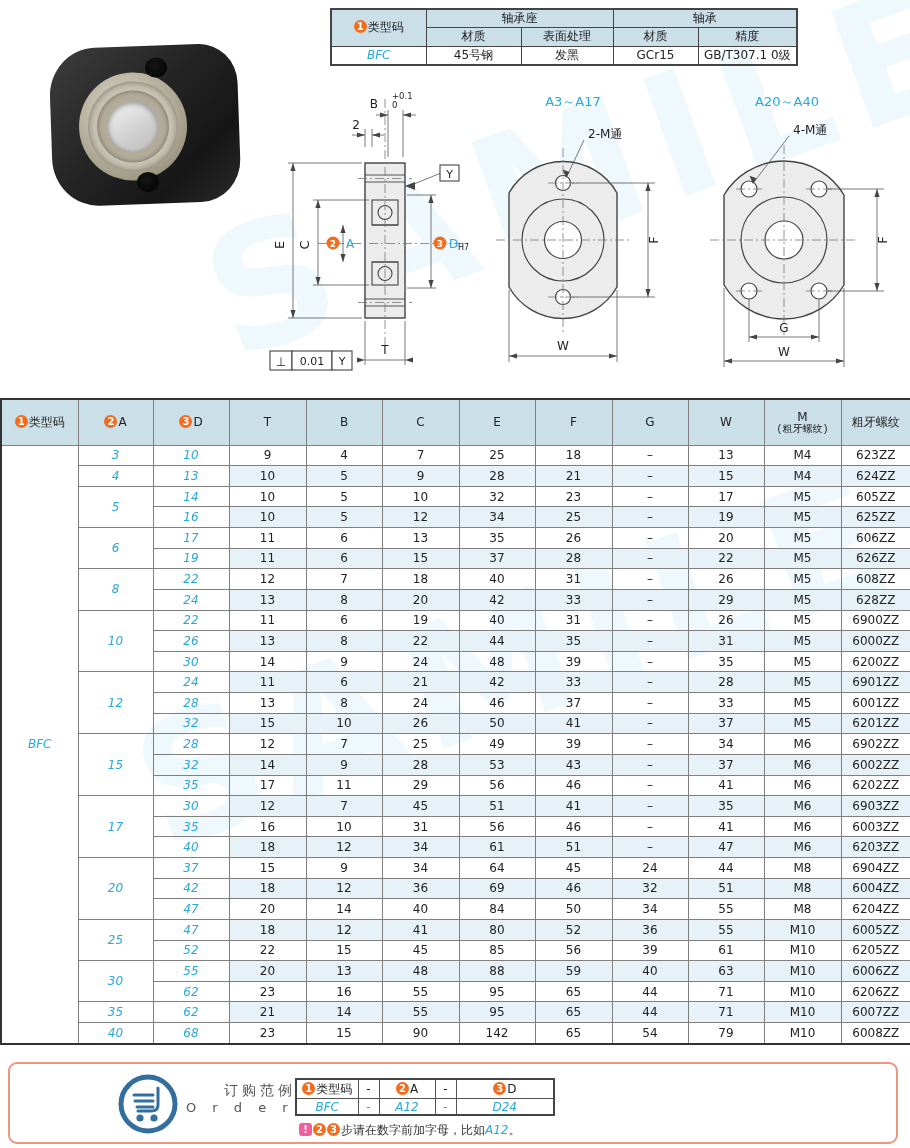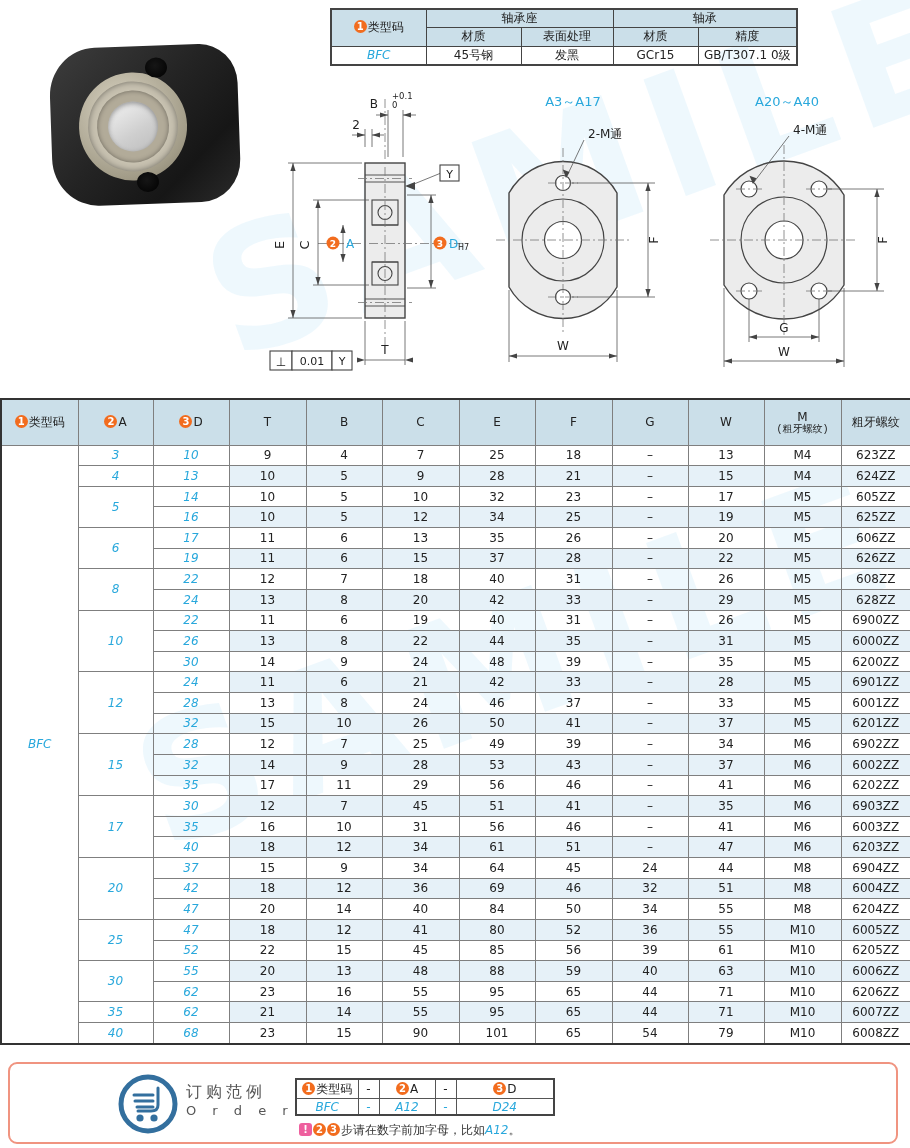--- a/index.html
+++ b/index.html
@@ -47,21 +47,21 @@
   .main thead tr{height:46px;}
   .main th{background:#cbdfe9;}
   .main th .sub{font-size:10px;line-height:11px;font-family:Liberation Mono, monospace;}
   .main td.st{background:#e6f1f8;}
   .main td.tc{background:#fff;}
 
   
   .order{position:absolute;left:8px;top:1062px;width:890px;height:82px;border:2px solid #f09480;border-radius:9px;box-sizing:border-box;}
   .cart{position:absolute;left:107px;top:9px;width:62px;height:62px;}
   .otitle{position:absolute;left:180px;top:18px;width:110px;color:#555;}
-  .otitle .cn{font-size:16px;letter-spacing:4px;}
+  .otitle .cn{font-size:14px;letter-spacing:4px;text-align:right;}
   .otitle .en{font-size:13px;letter-spacing:6px;margin-top:0;}
   .otable{position:absolute;left:154px;top:14px;border-collapse:collapse;table-layout:fixed;width:258px;height:38px;}
   .otable td{border:1px solid #555;font-size:12px;text-align:center;padding:0;white-space:nowrap;}
   .otable{border:2px solid #444;}
   .onote{position:absolute;left:158px;top:58px;font-size:12px;color:#333;white-space:nowrap;}
 </style>
 </head>
 <body>
 
 <div id="page">
@@ -658,21 +658,21 @@
           <td class="st">71</td>
           <td class="st">M10</td>
           <td class="st">6007ZZ</td>
         </tr>
         <tr>
           <td rowspan="1" class="blue">40</td>
           <td class="blue">68</td>
           <td>23</td>
           <td>15</td>
           <td>90</td>
-          <td>101</td>
+          <td>142</td>
           <td>65</td>
           <td>54</td>
           <td>79</td>
           <td>M10</td>
           <td>6008ZZ</td>
         </tr>
       </tbody>
   </table>
 
   <div class="order">

